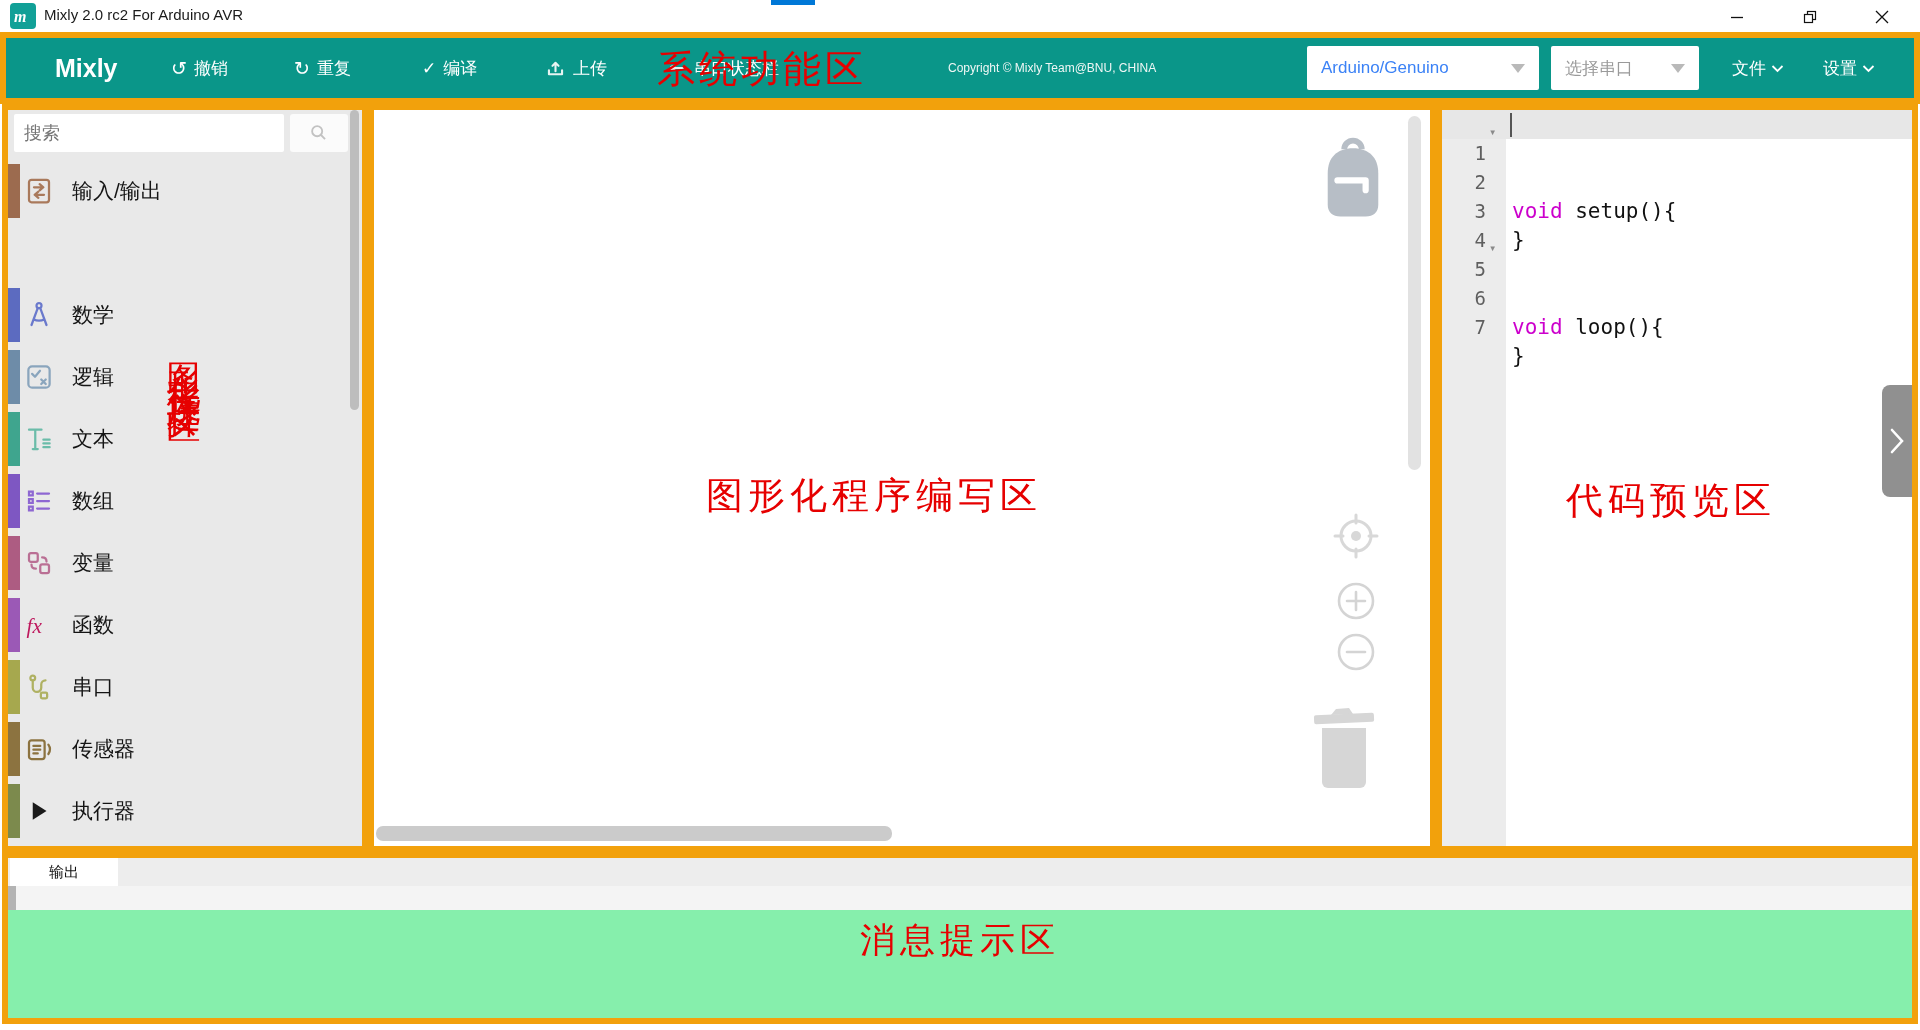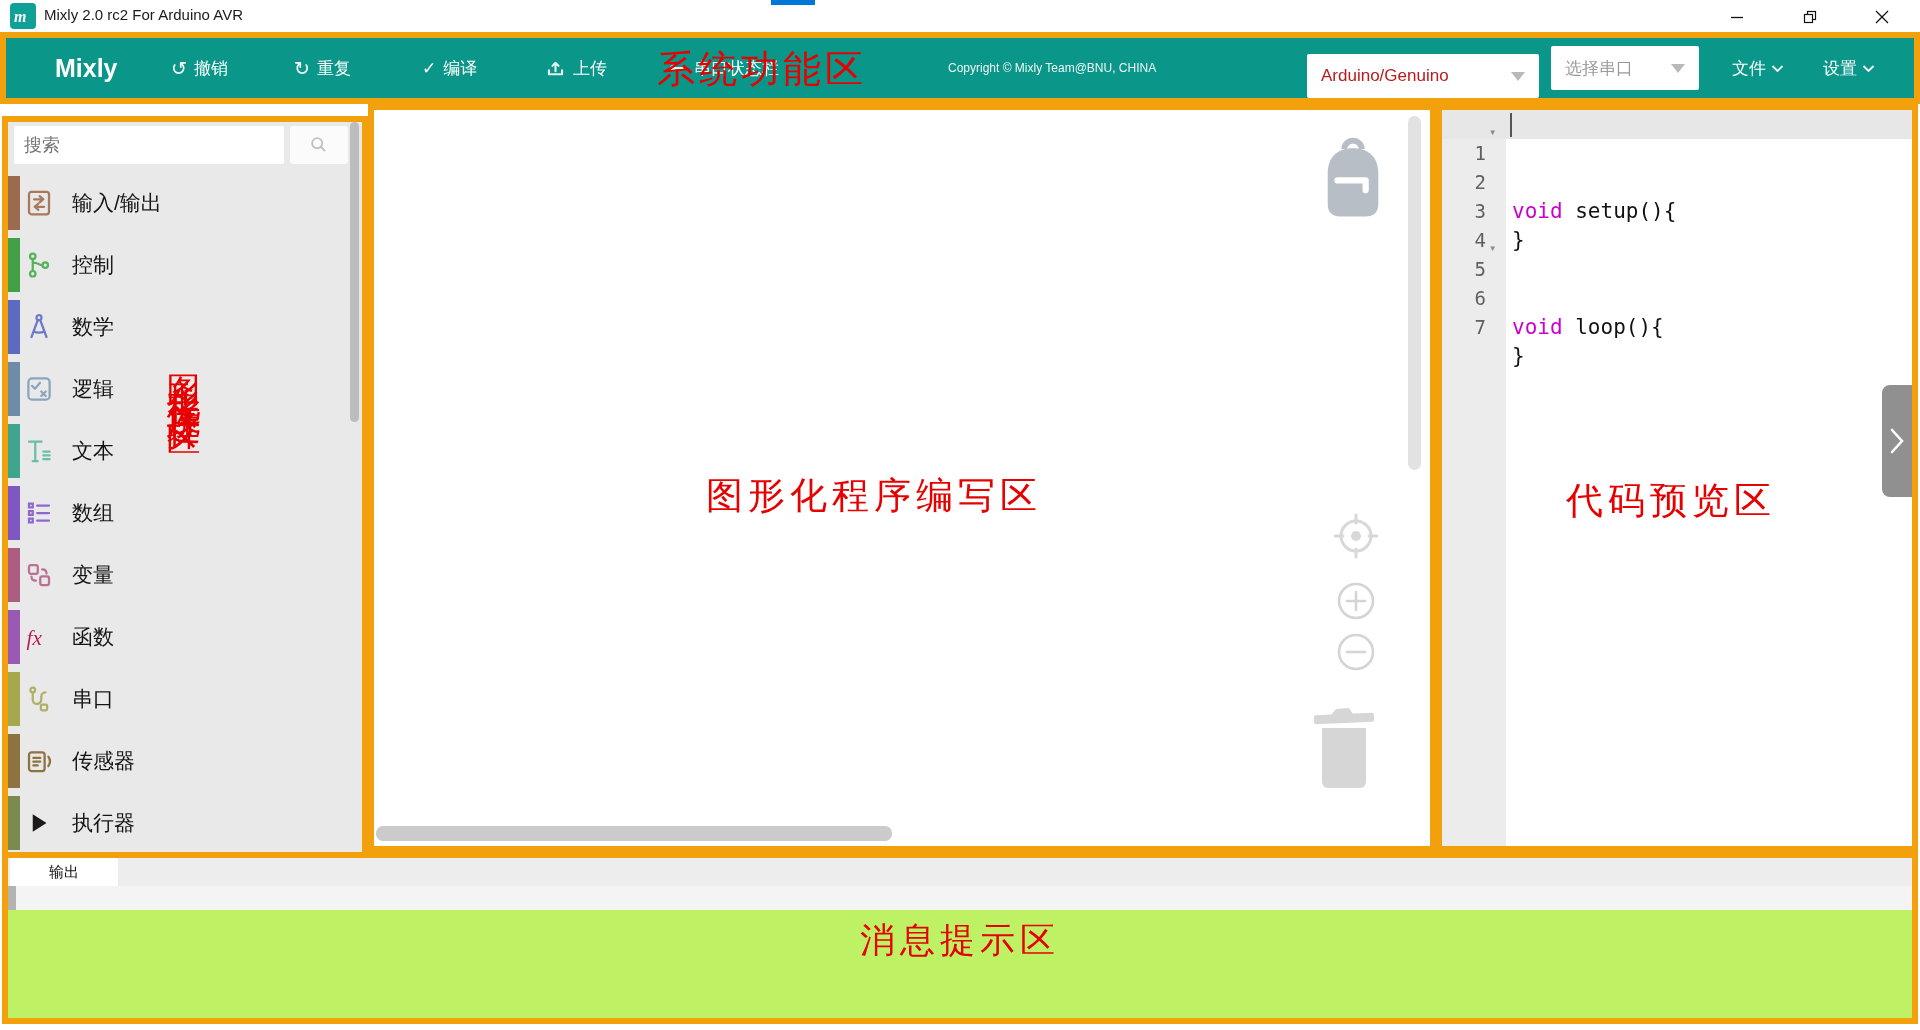--- a/index.html
+++ b/index.html
@@ -6,24 +6,24 @@
   #app{position:relative;width:1920px;height:1030px;overflow:hidden;background:#fff;
        font-family:"Liberation Sans",sans-serif;-webkit-font-smoothing:antialiased;}
   .abs{position:absolute;}
   
   #titlebar{position:absolute;left:0;top:0;width:1920px;height:32px;background:#fff;}
   #title-text{position:absolute;left:44px;top:6px;font-size:15px;color:#1b1b1b;}
   .winbtn{position:absolute;top:4px;width:46px;height:26px;display:flex;align-items:center;justify-content:center;cursor:default;}
   
   .region{position:absolute;border:6px solid #F2A10C;box-sizing:border-box;}
   #toolbar-region{left:0;top:32px;width:1920px;height:72px;background:#0A9689;}
-  #sidebar-region{left:2px;top:116px;width:366px;height:748px;background:#E9E9E9;}
+  #sidebar-region{left:2px;top:104px;width:366px;height:748px;background:#E9E9E9;}
   #canvas-region{left:368px;top:104px;width:1068px;height:748px;background:#FFFFFF;}
   #code-region{left:1436px;top:104px;width:482px;height:748px;background:#FFFFFF;}
-  #output-region{left:2px;top:852px;width:1916px;height:172px;background:#bef264;}
+  #output-region{left:2px;top:852px;width:1916px;height:172px;background:#86efac;}
   
   .tb-item{position:absolute;top:0;height:60px;display:flex;align-items:center;gap:7px;color:#FFF;font-size:17px;white-space:nowrap;cursor:pointer;}
   .tb-glyph{font-family:"DejaVu Sans",sans-serif;font-size:19px;line-height:1;}
   #tb-brand{font-size:25px;font-weight:600;}
   .tb-select{position:absolute;top:8px;height:44px;background:#FFF;border-radius:2px;display:flex;align-items:center;
              justify-content:space-between;padding:0 14px;box-sizing:border-box;font-size:17px;cursor:pointer;}
   .sel-caret{width:0;height:0;border-left:7px solid transparent;border-right:7px solid transparent;border-top:9px solid #B9B9B9;}
   
   .cat{position:absolute;left:0;width:354px;height:62px;cursor:pointer;}
   .cat .bar{position:absolute;left:0;top:4px;width:12px;height:54px;}
@@ -103,21 +103,21 @@
         <svg width="20" height="20" viewBox="0 0 24 24">
             <circle cx="7" cy="12" r="3.4" fill="#E7F4F2"></circle>
             <path d="M10 12h9" stroke="#E7F4F2" stroke-width="2.4" stroke-linecap="round"></path>
           </svg>
       </span>
       <span>串口状态栏</span>
     </div>
     <div class="tb-item" style="left:942px;cursor:default;color:#EFF7F5;font-size:12px;">
       <span>Copyright © Mixly Team@BNU, CHINA</span>
     </div>
-    <div class="tb-select" style="left:1301px;width:232px;color:#b91c1c;margin-top:8px;">
+    <div class="tb-select" style="left:1301px;width:232px;color:#3b82f6;">
       <span>Arduino/Genuino</span>
       <span class="sel-caret"></span>
     </div>
     <div class="tb-select" style="left:1545px;width:148px;color:#9A9A9A;">
       <span>选择串口</span>
       <span class="sel-caret"></span>
     </div>
     <div class="tb-item" style="left:1726px;gap:5px;">
       <span>文件</span>
       <svg width="13" height="9" viewBox="0 0 13 9" fill="none" stroke="#FFF" stroke-width="1.8">
@@ -147,32 +147,20 @@
       <span class="bar" style="background: rgb(156, 107, 79);"></span>
       <span class="cicon" style="color: rgb(169, 121, 91);">
         <svg width="30" height="30" viewBox="0 0 24 24" fill="none" stroke="currentColor" stroke-width="1.8" stroke-linecap="round" stroke-linejoin="round">
           <rect x="4" y="3" width="16" height="18" rx="2"></rect>
             <path d="M8 9h7M12.5 6.5L15.5 9l-3 2.5"></path>
             <path d="M16 15H9M11.5 12.5L8.5 15l3 2.5"></path>
         </svg>
       </span>
       <span class="clabel">输入/输出</span>
     </div>
-    <div class="cat" style="top:112px;">
-      <span class="bar" style="background: rgb(67, 160, 71);"></span>
-      <span class="cicon" style="color: rgb(85, 179, 90);">
-        <svg width="30" height="30" viewBox="0 0 24 24" fill="none" stroke="currentColor" stroke-width="1.8" stroke-linecap="round">
-          <circle cx="7" cy="5" r="2.2"></circle>
-            <circle cx="7" cy="19" r="2.2"></circle>
-            <circle cx="17" cy="12" r="2.2"></circle>
-            <path d="M7 7.5v9M7 10c5.5 0 3.5 2 7.6 2"></path>
-        </svg>
-      </span>
-      <span class="clabel">控制</span>
-    </div>
     <div class="cat" style="top:174px;padding-left:40px;">
       <span class="bar" style="background: rgb(92, 107, 192);"></span>
       <span class="cicon" style="color: rgb(106, 121, 204);">
         <svg width="30" height="30" viewBox="0 0 24 24" fill="none" stroke="currentColor" stroke-width="1.8" stroke-linecap="round">
           <circle cx="12" cy="4.5" r="2"></circle>
             <path d="M11 6.5L6 20M13 6.5L18 20M7.6 15.4a9.5 9.5 0 0 0 8.8 0"></path>
         </svg>
       </span>
       <span class="clabel">数学</span>
     </div>

